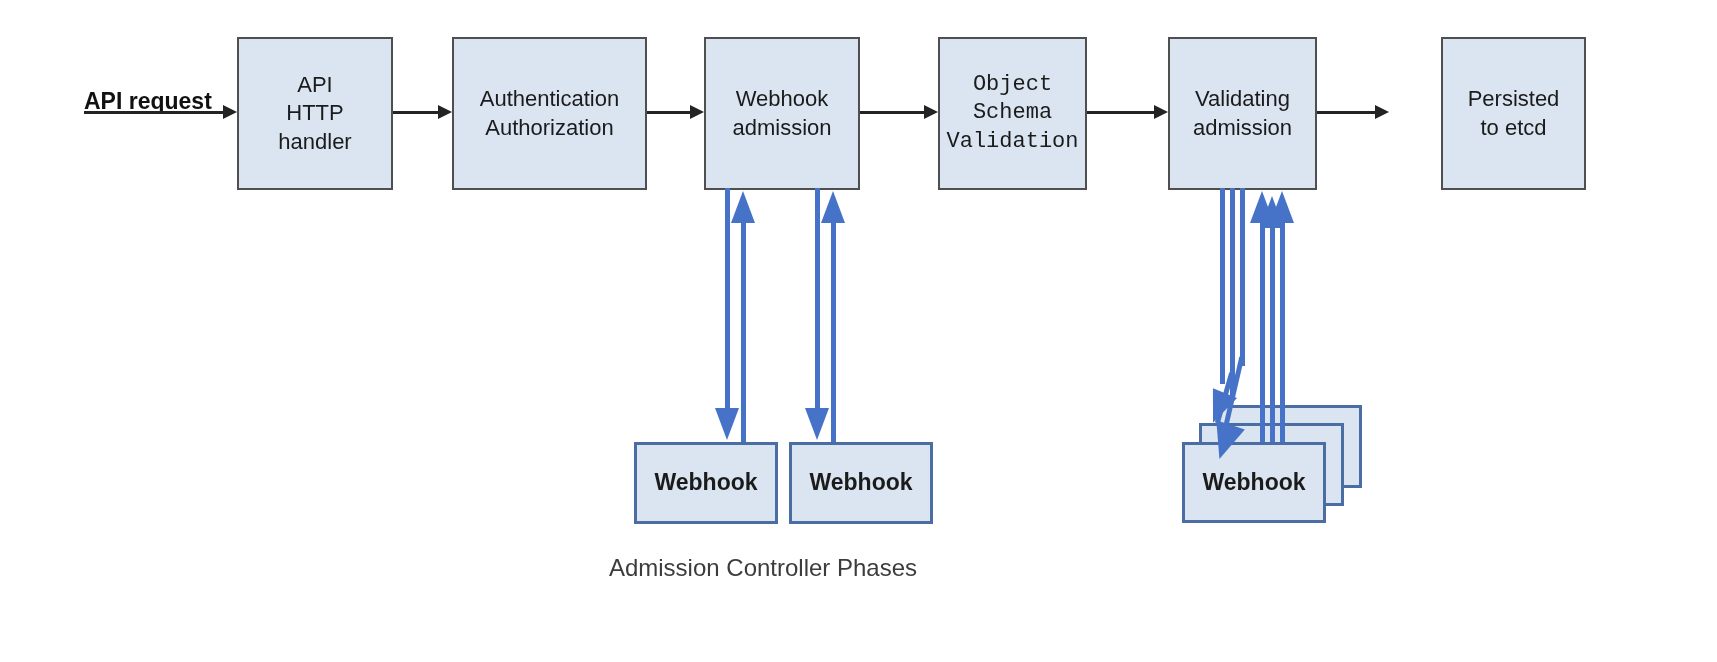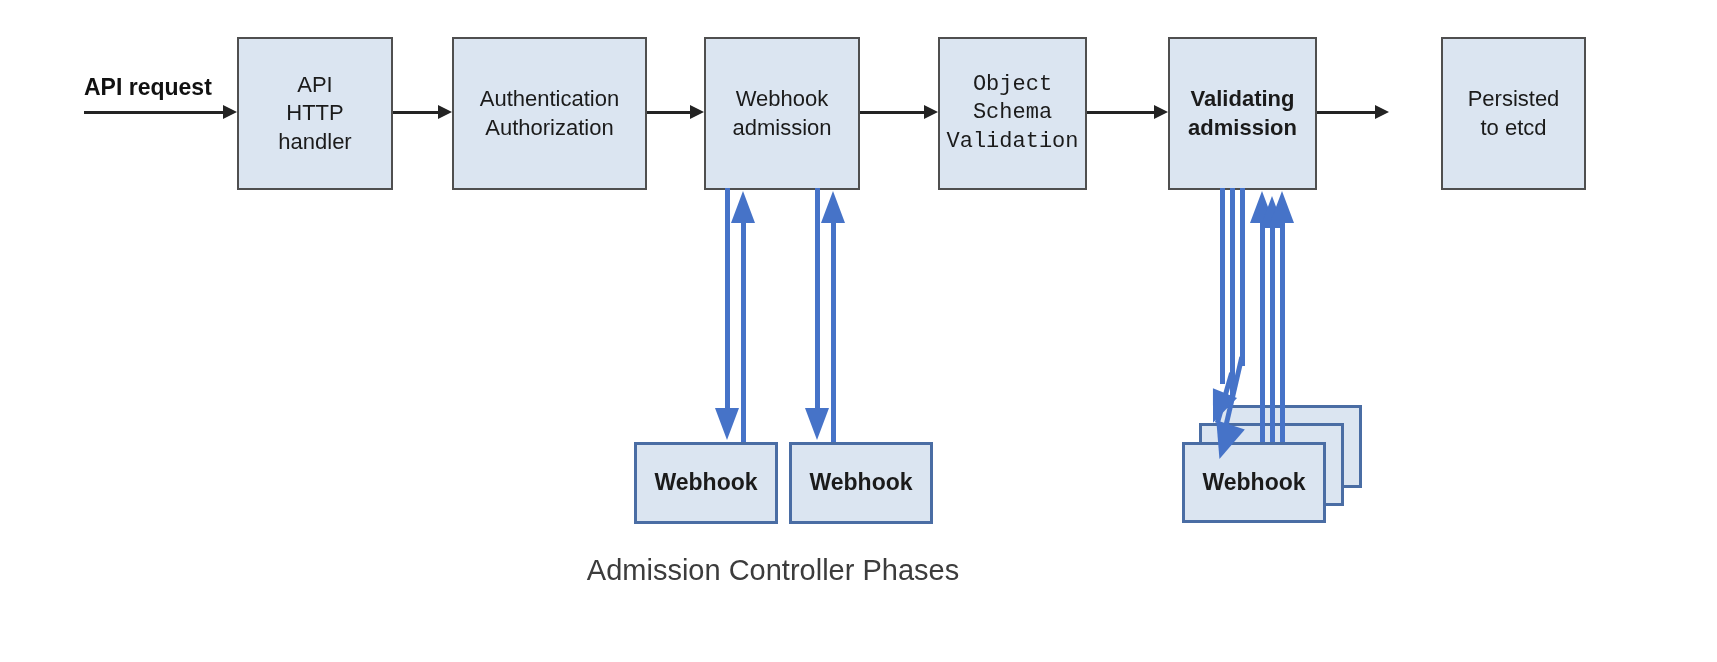--- a/index.html
+++ b/index.html
@@ -18,45 +18,45 @@
   .flow-label{
     position:absolute;font-size:23px;font-weight:600;color:#111;white-space:nowrap;
   }
   .hline{position:absolute;height:3px;background:#232323;}
   .hhead{position:absolute;width:0;height:0;border-top:7px solid transparent;border-bottom:7px solid transparent;border-left:14px solid #232323;}
   .vline{position:absolute;width:5px;background:#4673c8;z-index:5;}
   .vhead-down{position:absolute;width:0;height:0;border-left:12px solid transparent;border-right:12px solid transparent;border-top:32px solid #4673c8;z-index:5;}
   .vhead-up{position:absolute;width:0;height:0;border-left:12px solid transparent;border-right:12px solid transparent;border-bottom:32px solid #4673c8;z-index:5;}
   .bighead{position:absolute;width:0;height:0;z-index:5;}
   .caption{
-    position:absolute;left:408px;top:554px;width:730px;text-align:center;
-    font-size:29px;color:#3c3c3c;
+    position:absolute;left:398px;top:554px;width:730px;text-align:center;
+    font-size:24px;color:#3c3c3c;
   }
   .z1{z-index:1}.z2{z-index:2}.z3{z-index:3}
 </style>
 </head>
 <body>
 
 <div id="canvas">
 
-  <span class="flow-label" style="left:84px;top:74px;">API request</span>
+  <span class="flow-label" style="left:84px;top:88px;">API request</span>
   <div class="hline" style="left:84px;top:111px;width:140px;"></div>
   <div class="hhead" style="left:223px;top:105px;"></div>
 
   <div class="box" style="left:452px;top:37px;width:195px;height:153px;">Authentication
 Authorization</div>
   <div class="box" style="left:237px;top:37px;width:156px;height:153px;">API
 HTTP
 handler</div>
   <div class="box" style="left:704px;top:37px;width:156px;height:153px;">Webhook
 admission</div>
   <div class="box" style="left:938px;top:37px;width:149px;height:153px;font-family:Liberation Mono, monospace;">Object
 Schema
 Validation</div>
-  <div class="box" style="left:1168px;top:37px;width:149px;height:153px;font-weight:bold;">Validating
+  <div class="box" style="left:1168px;top:37px;width:149px;height:153px;">Validating
 admission</div>
   <div class="box" style="left:1441px;top:37px;width:145px;height:153px;">Persisted
 to etcd</div>
 
   <div class="hline" style="left:393px;top:111px;width:45px;"></div>
   <div class="hhead" style="left:438px;top:105px;"></div>
 
   <div class="hline" style="left:647px;top:111px;width:43px;"></div>
   <div class="hhead" style="left:690px;top:105px;"></div>
 

